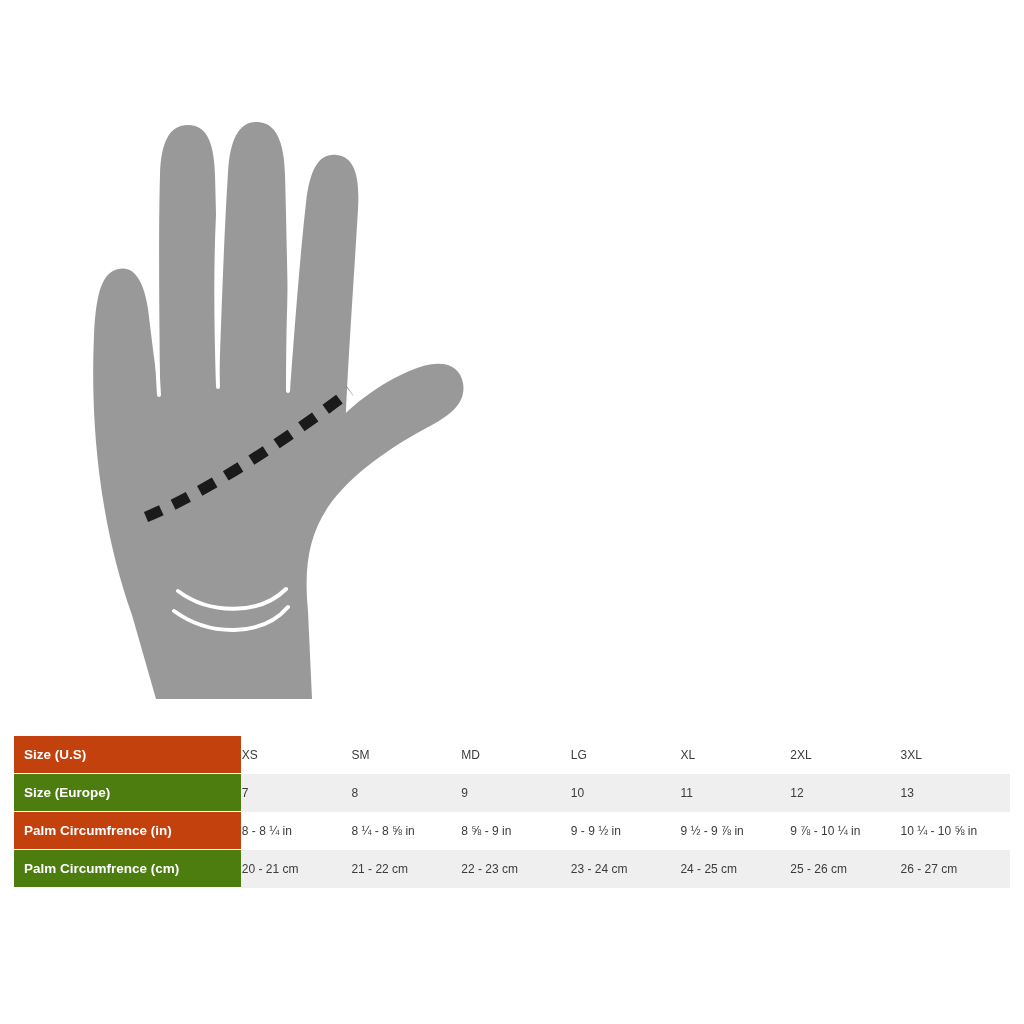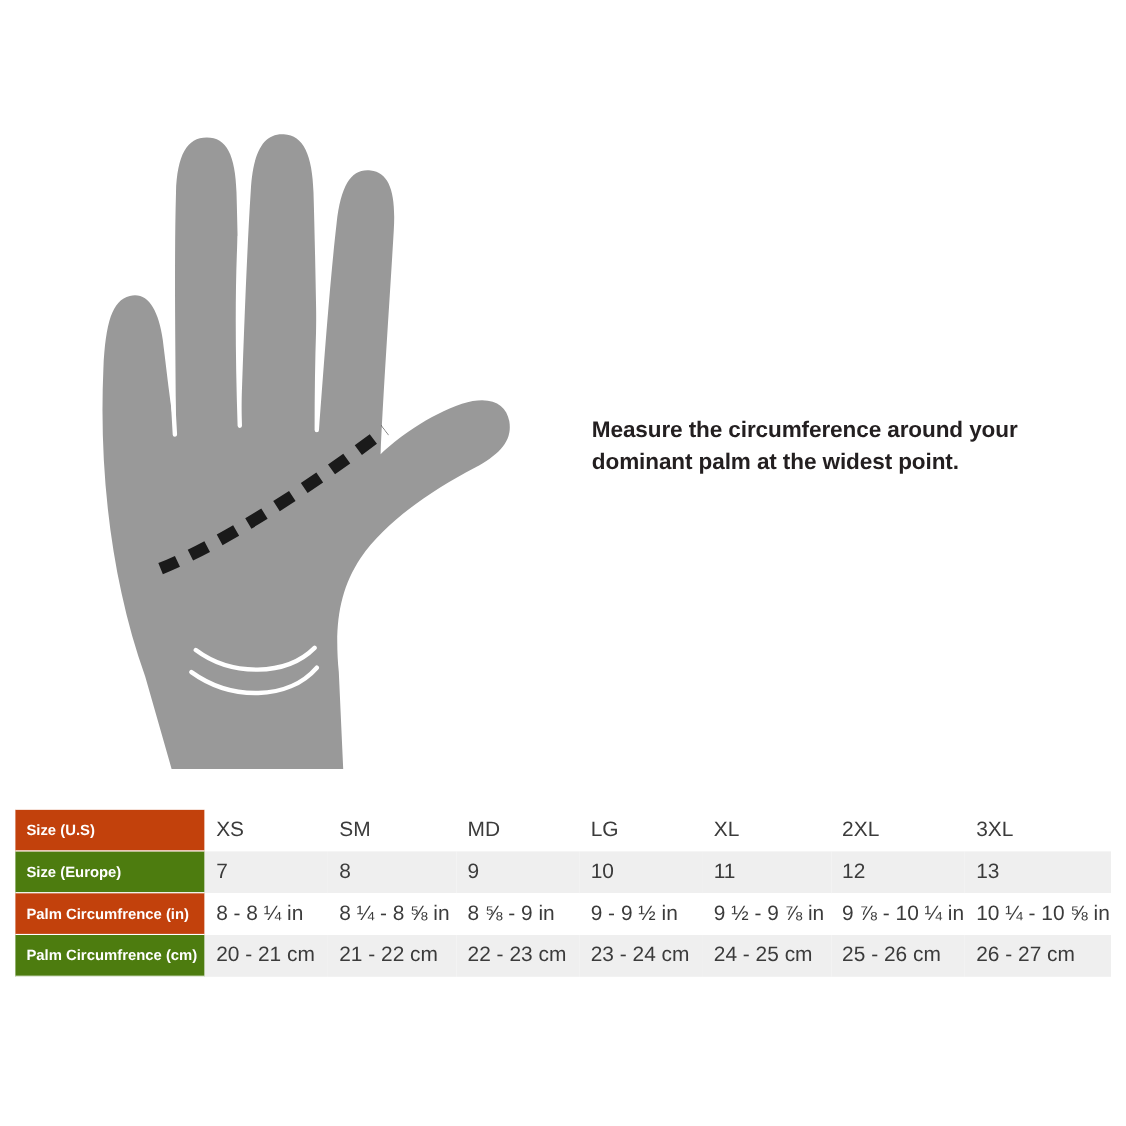--- a/index.html
+++ b/index.html
@@ -69,22 +69,21 @@
     padding-left: 10px;
     width: 222px;
     font-size: 13.5px;
     border-bottom: 1px solid #ffffff;
   }
   .size-table tr.alt th {
     background: #4d7c0f;
   }
   .size-table td {
     color: #3b3b3b;
-    padding-left: 10px;
-    font-size: 19px;
+    font-size: 12px;
     background: #ffffff;
     width: 110px;
     white-space: nowrap;
   }
   .size-table tr.alt td {
     background: #efefef;
   }
   .size-table tr.row-first td,
   .size-table tr.row-first th {
     border-top: 1px solid #ffffff;
@@ -137,21 +136,20 @@
       <g stroke="#ffffff" stroke-width="4" fill="none" stroke-linecap="round">
         <path d="M 118 496 C 150 520, 200 520, 226 494"></path>
         <path d="M 114 516 C 150 542, 202 542, 228 512"></path>
       </g>
 
       <g>
         <path d="M 86 422 C 140 400, 220 350, 290 296" stroke="#1a1a1a" stroke-width="11" fill="none" stroke-dasharray="17 13" stroke-linecap="butt"></path>
       </g>
     </svg>
 
-    <div class="measure-text">Measure the circumference around your dominant palm at the widest point.</div>
   </div>
 
   <table class="size-table">
     <tbody>
       <tr class="row-first">
         <th>Size (U.S)</th>
         <td>XS</td>
         <td>SM</td>
         <td>MD</td>
         <td>LG</td>

